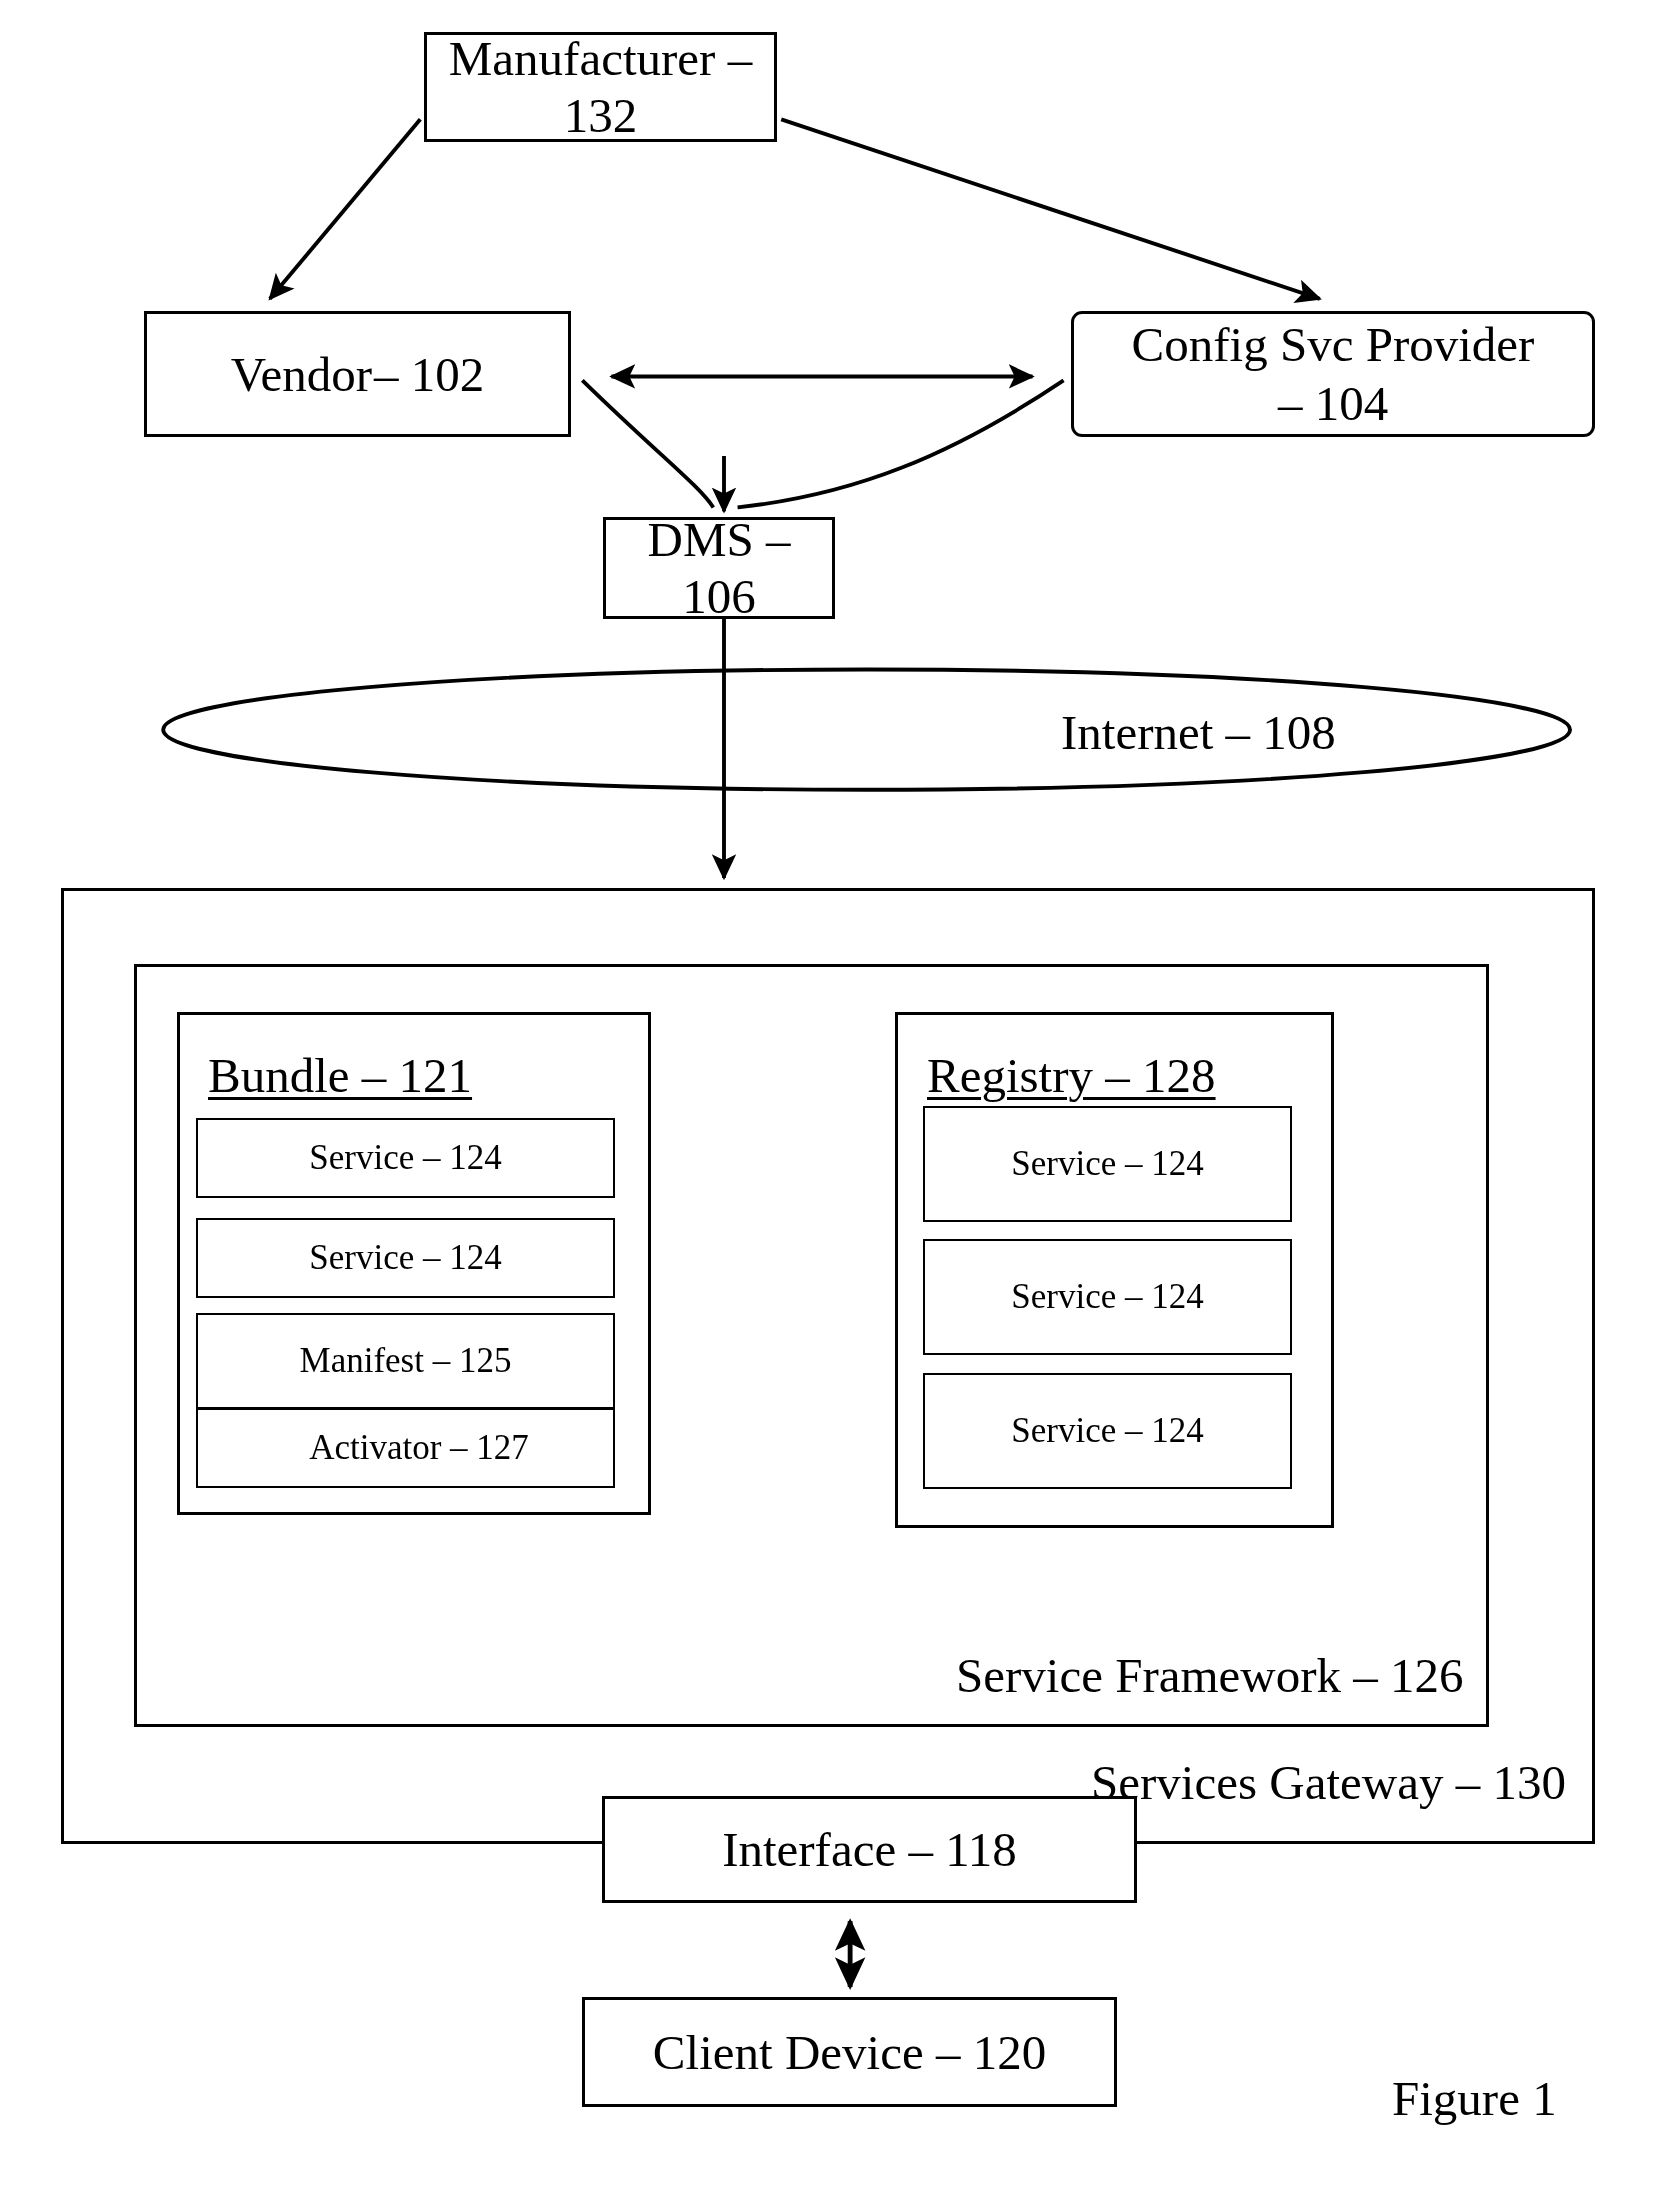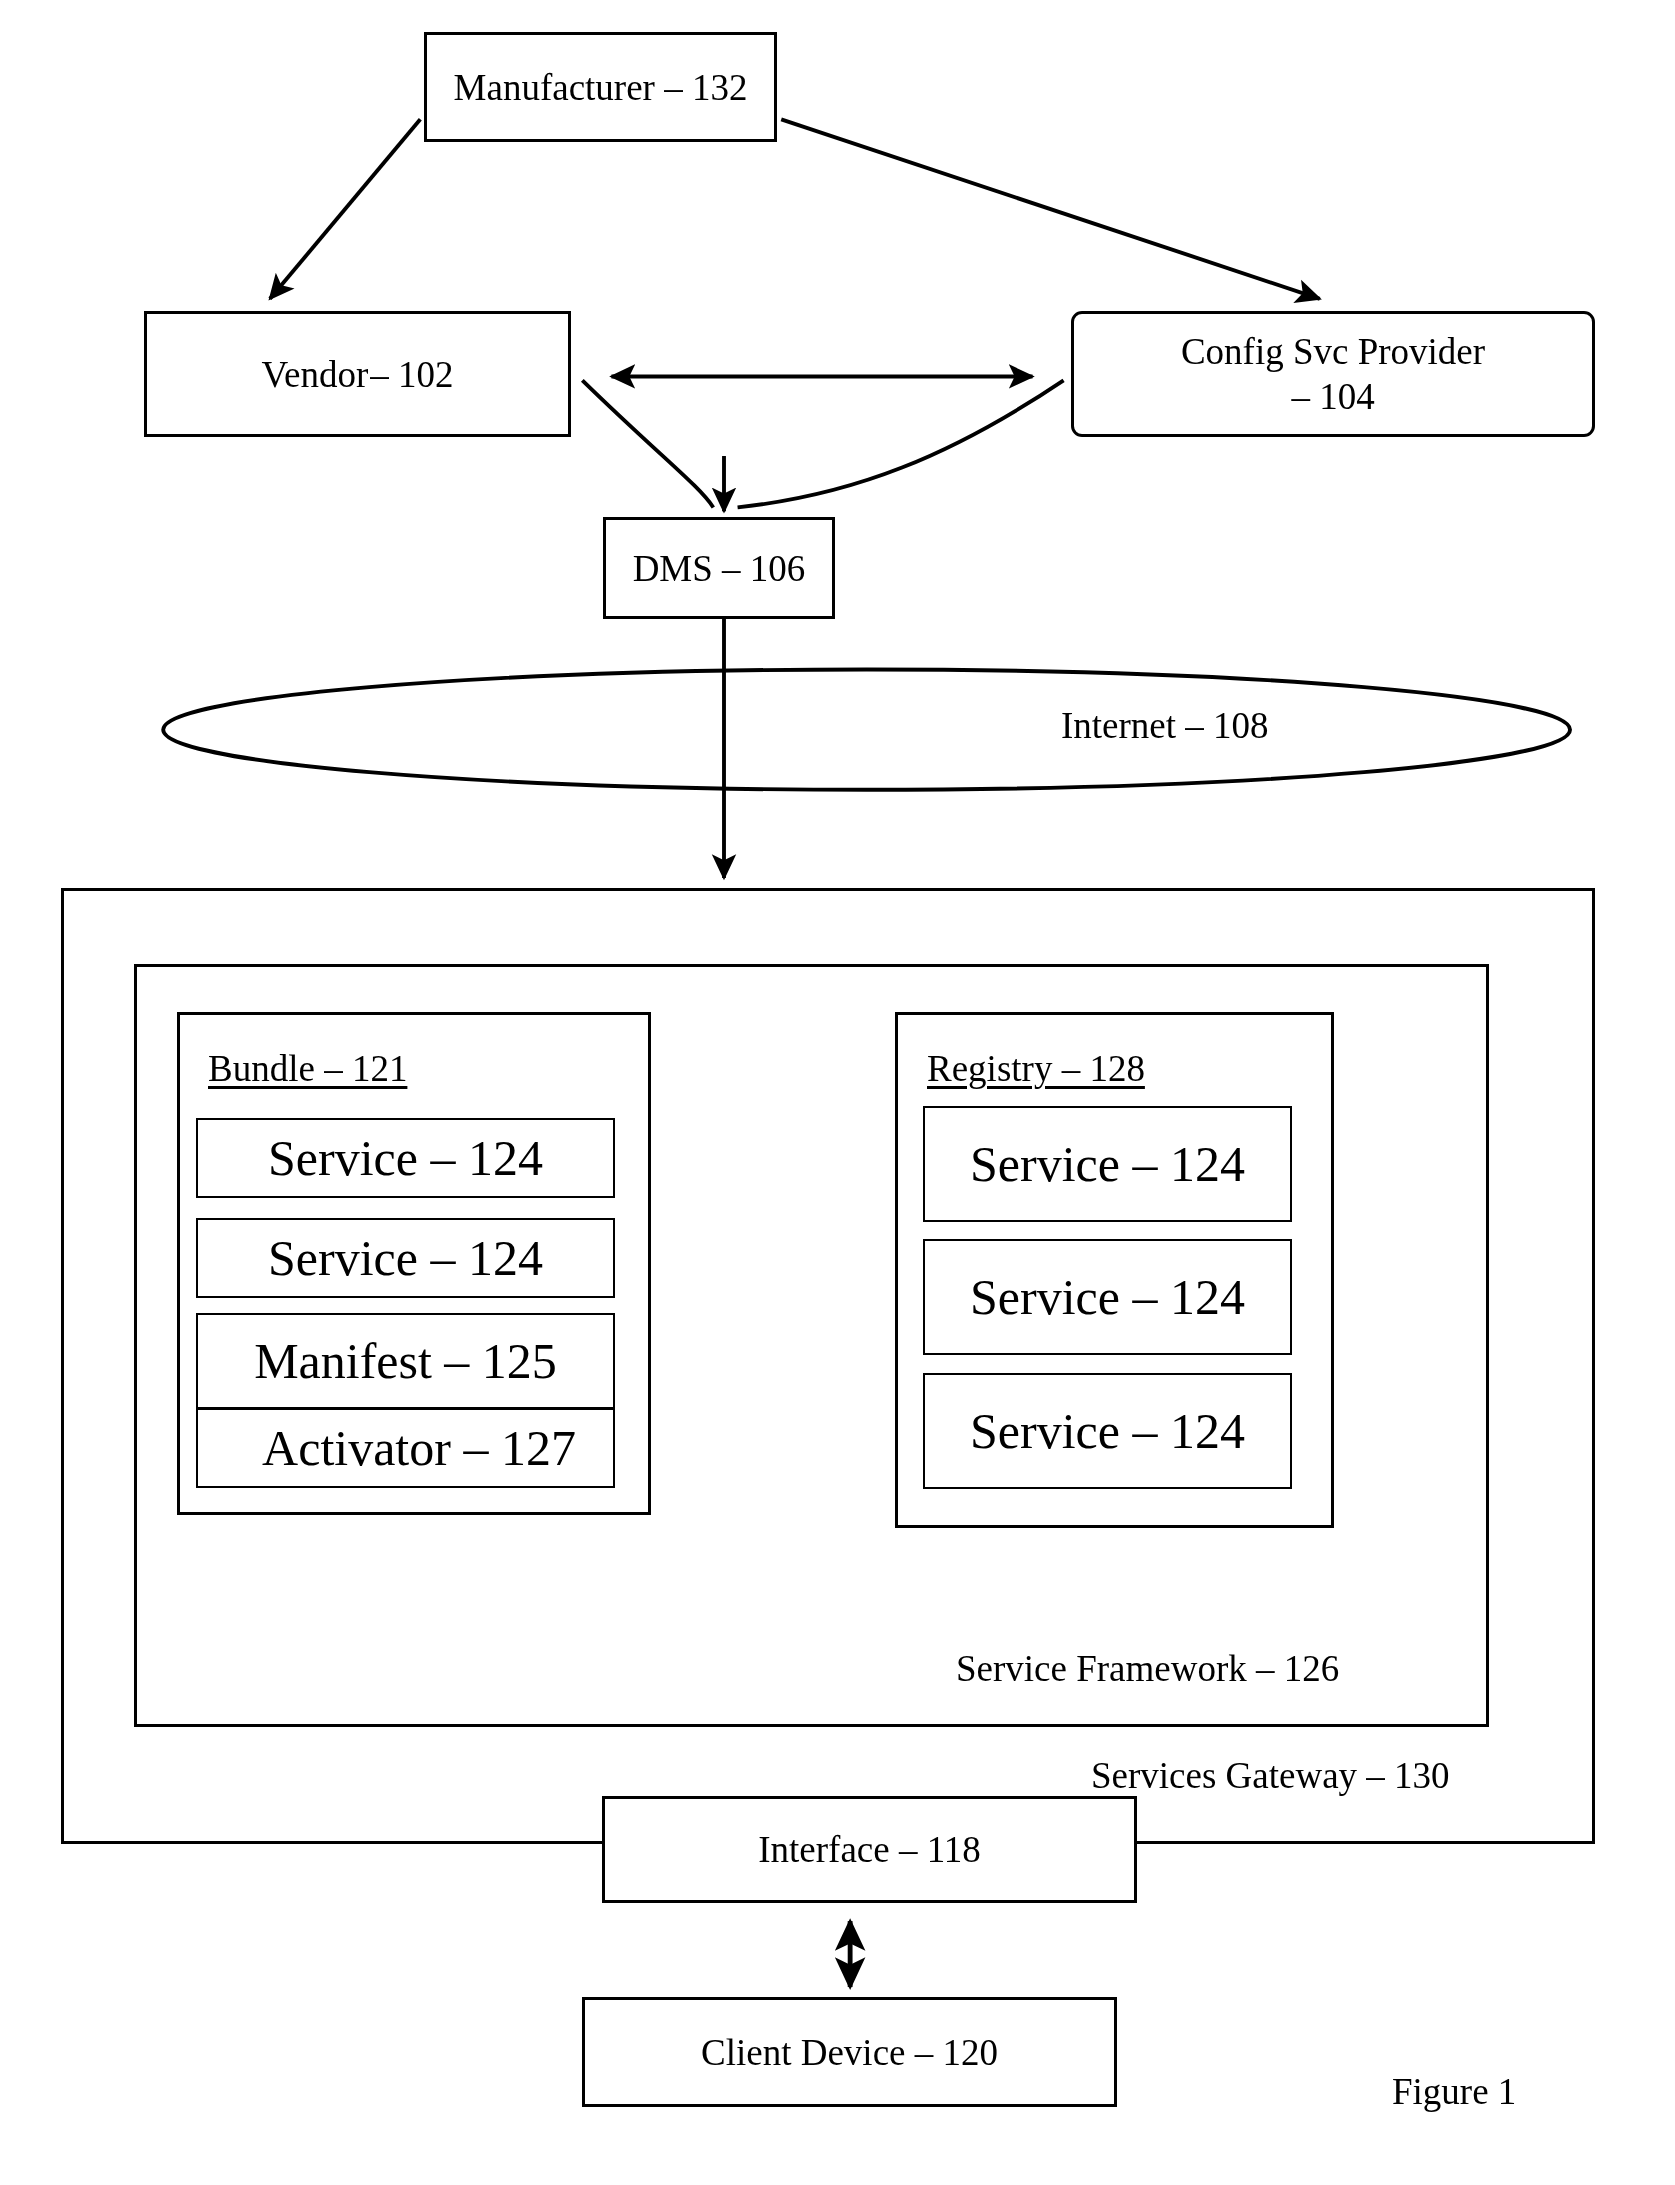--- a/index.html
+++ b/index.html
@@ -51,22 +51,22 @@
   }
   svg.overlay {
     position: absolute;
     left: 0;
     top: 0;
     width: 1676px;
     height: 2185px;
     z-index: 3;
     pointer-events: none;
   }
-  .t46 { font-size: 50px; }
-  .t50 { font-size: 37px; }
+  .t46 { font-size: 35px; }
+  .t50 { font-size: 49px; }
 </style>
 </head>
 <body>
 
 <div id="figure">
 
   <div class="box" style="left:424px; top:32px; width:353px; height:110px;">
     <span class="t50">Manufacturer – 132</span>
   </div>
 

